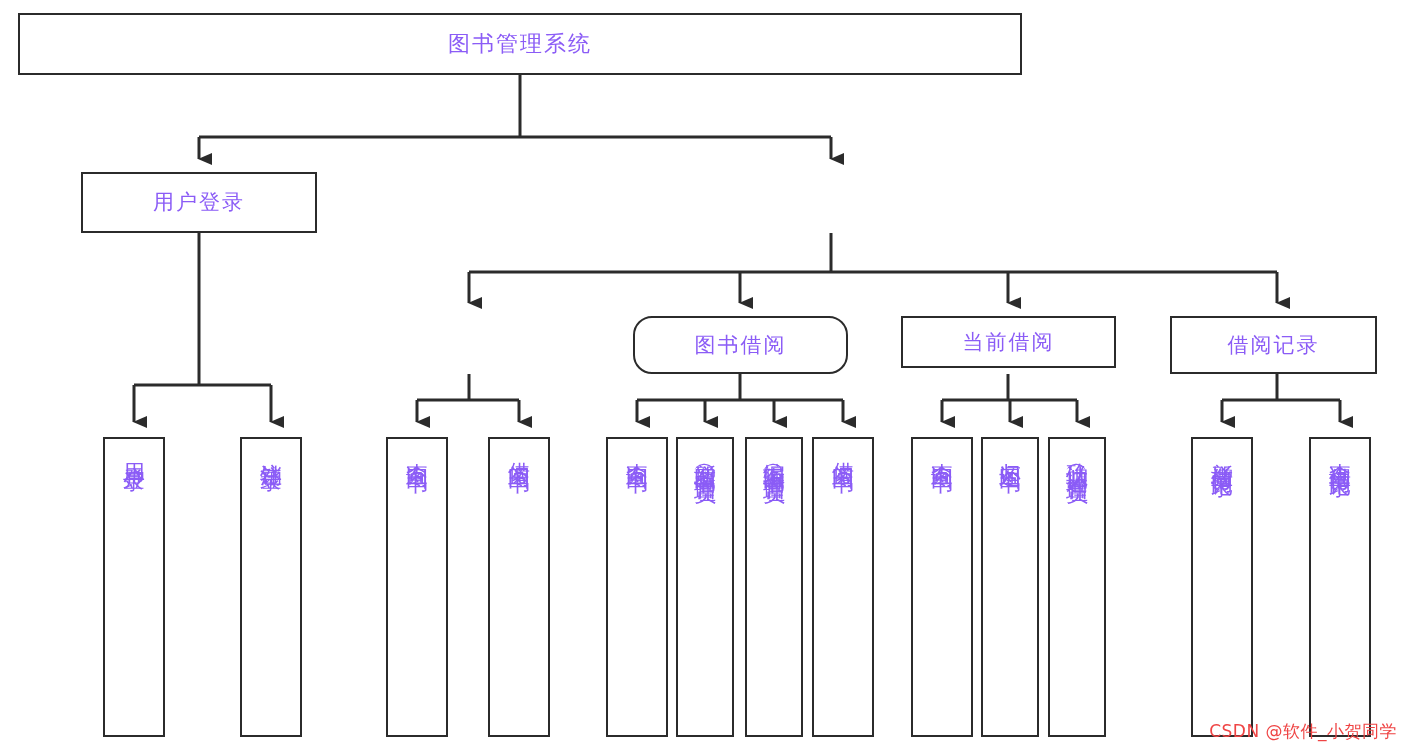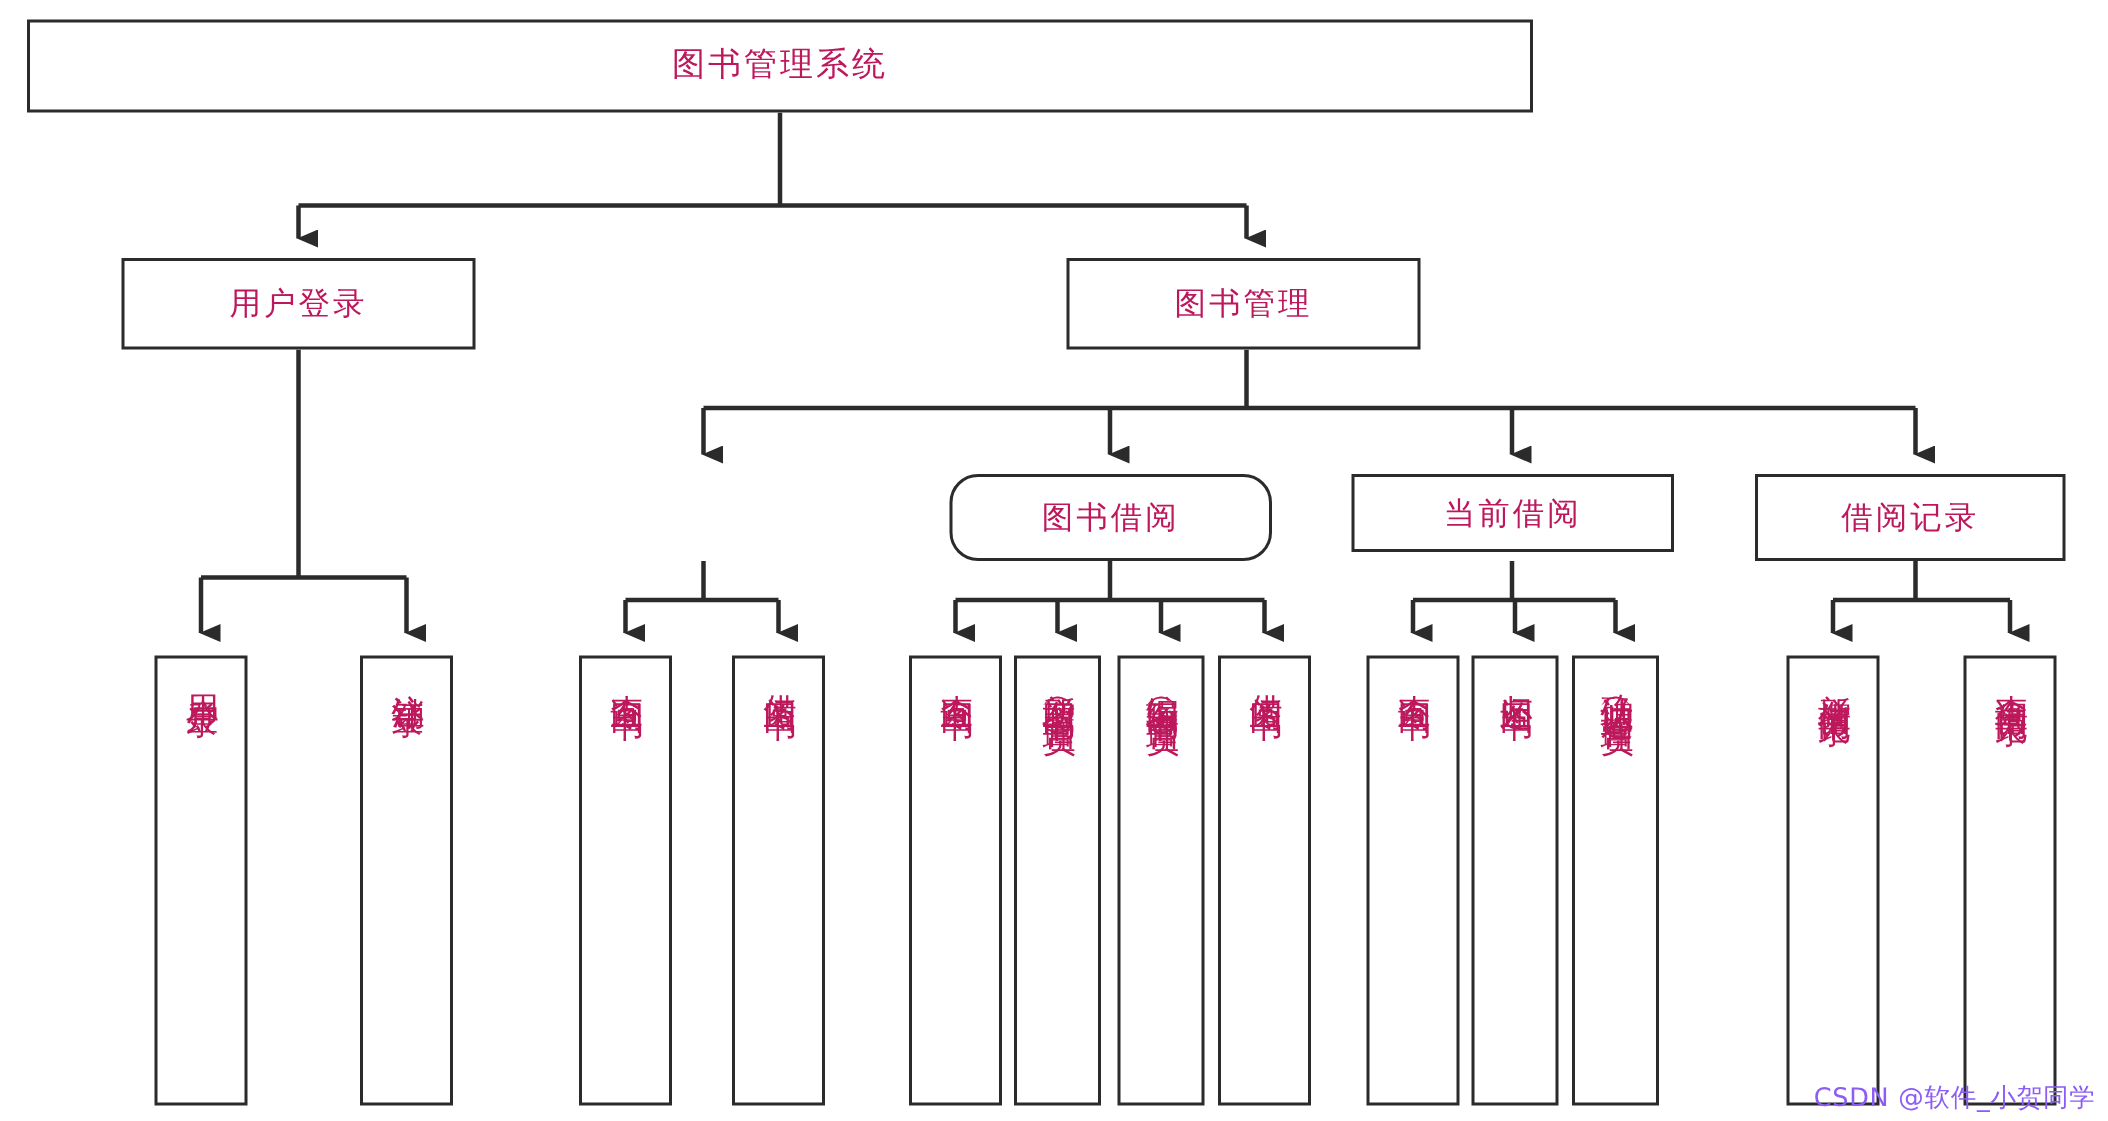--- a/index.html
+++ b/index.html
@@ -33,21 +33,21 @@
     display:flex;
     align-items:center;
     justify-content:center;
     z-index:3;
   }
   .node .label{
     display:block;
     letter-spacing:1px;
     line-height:1.18;
     white-space:nowrap;
-    color:#be185d;
+    color:#8b5cf6;
   }
   
   .node.h .label{
     font-size:21px;
     letter-spacing:2px;
   }
   .node.root .label{ font-size:22px; letter-spacing:2px; }
   
   .node.v{
     align-items:flex-start;
@@ -59,21 +59,21 @@
     font-size:22px;
     letter-spacing:3px;
     line-height:1;
   }
   
   #watermark{
     position:absolute;
     right:8px;
     bottom:4px;
     font-size:17px;
-    color:#8b5cf6;
+    color:#ef4444;
     letter-spacing:0.5px;
     z-index:5;
     white-space:nowrap;
     font-family:"DejaVu Sans","Liberation Sans",sans-serif;
     text-align:right;
   }
 </style>
 </head>
 <body>
 
@@ -133,23 +133,20 @@
   </svg>
 
   <div class="node h root" style="left:18px; top:13px; width:1004px; height:62px;">
     <span class="label">图书管理系统</span>
   </div>
 
   <div class="node h" style="left:81px; top:172px; width:236px; height:61px;">
     <span class="label">用户登录</span>
   </div>
 
-  <div class="node h" style="left:711px; top:172px; width:236px; height:61px;">
-    <span class="label">图书管理</span>
-  </div>
 
 
   <div class="node h" style="left:633px; top:316px; width:215px; height:58px;border-radius:19px;">
     <span class="label">图书借阅</span>
   </div>
 
   <div class="node h" style="left:901px; top:316px; width:215px; height:52px;">
     <span class="label">当前借阅</span>
   </div>
 

